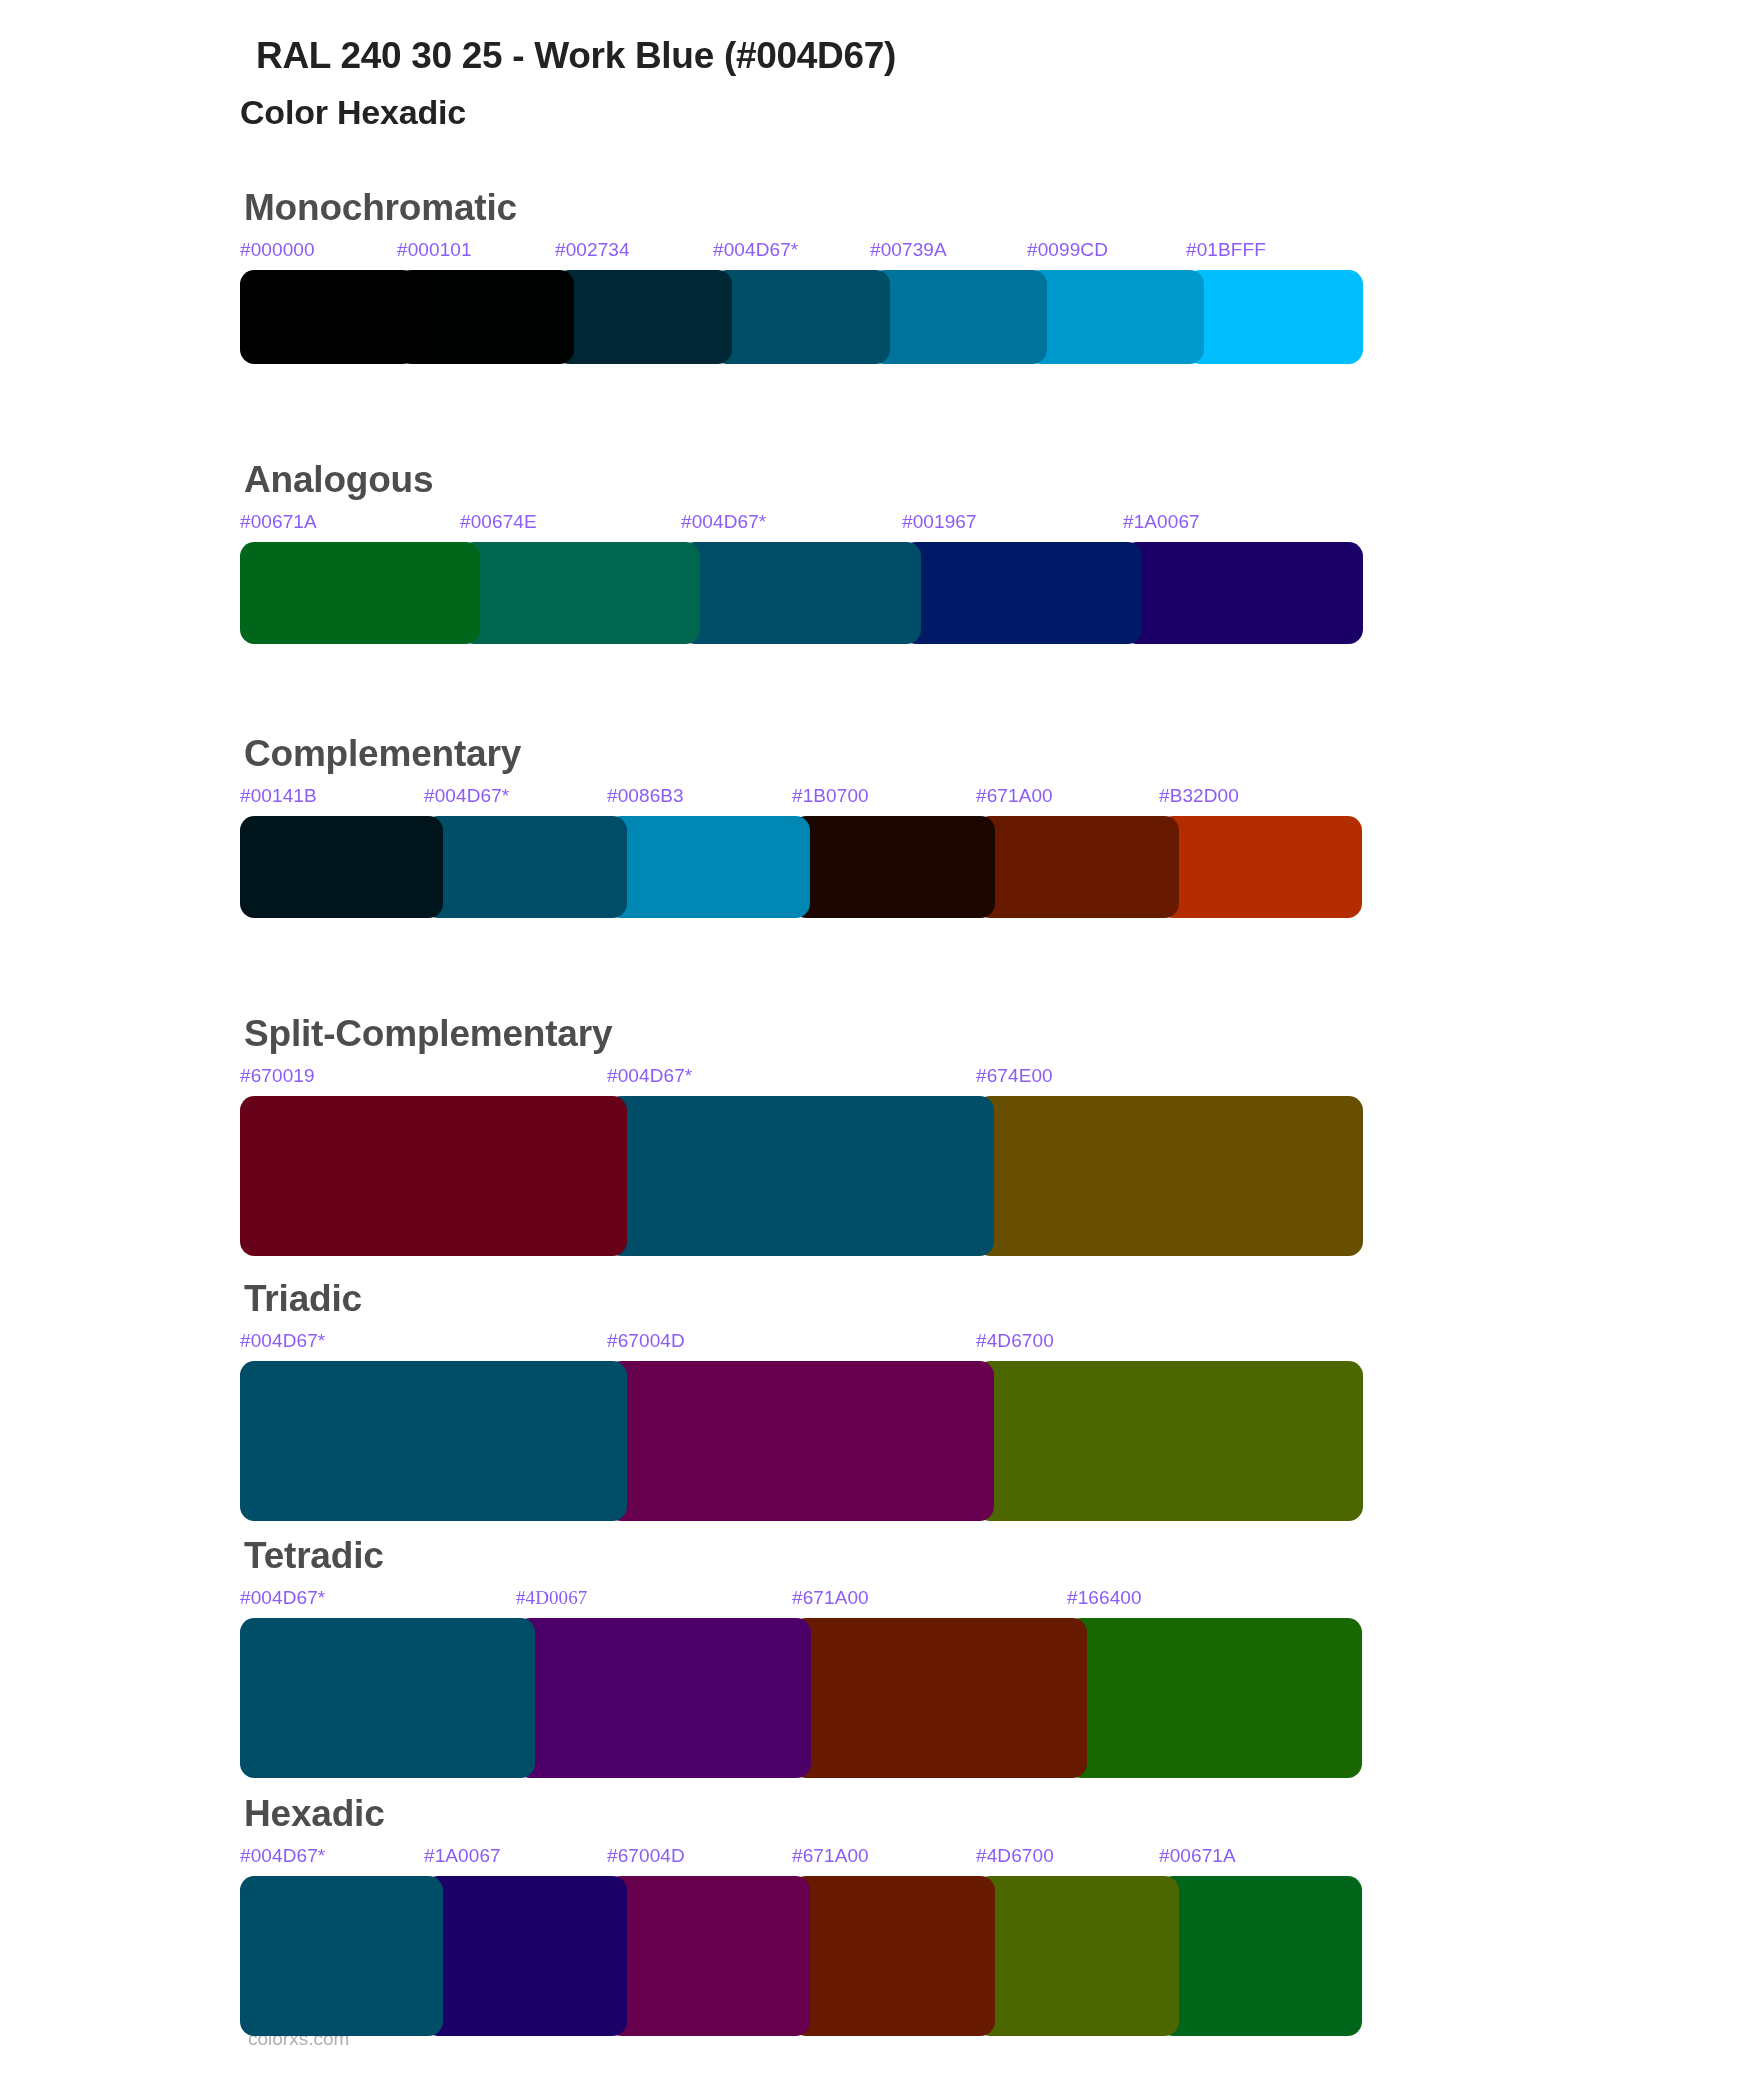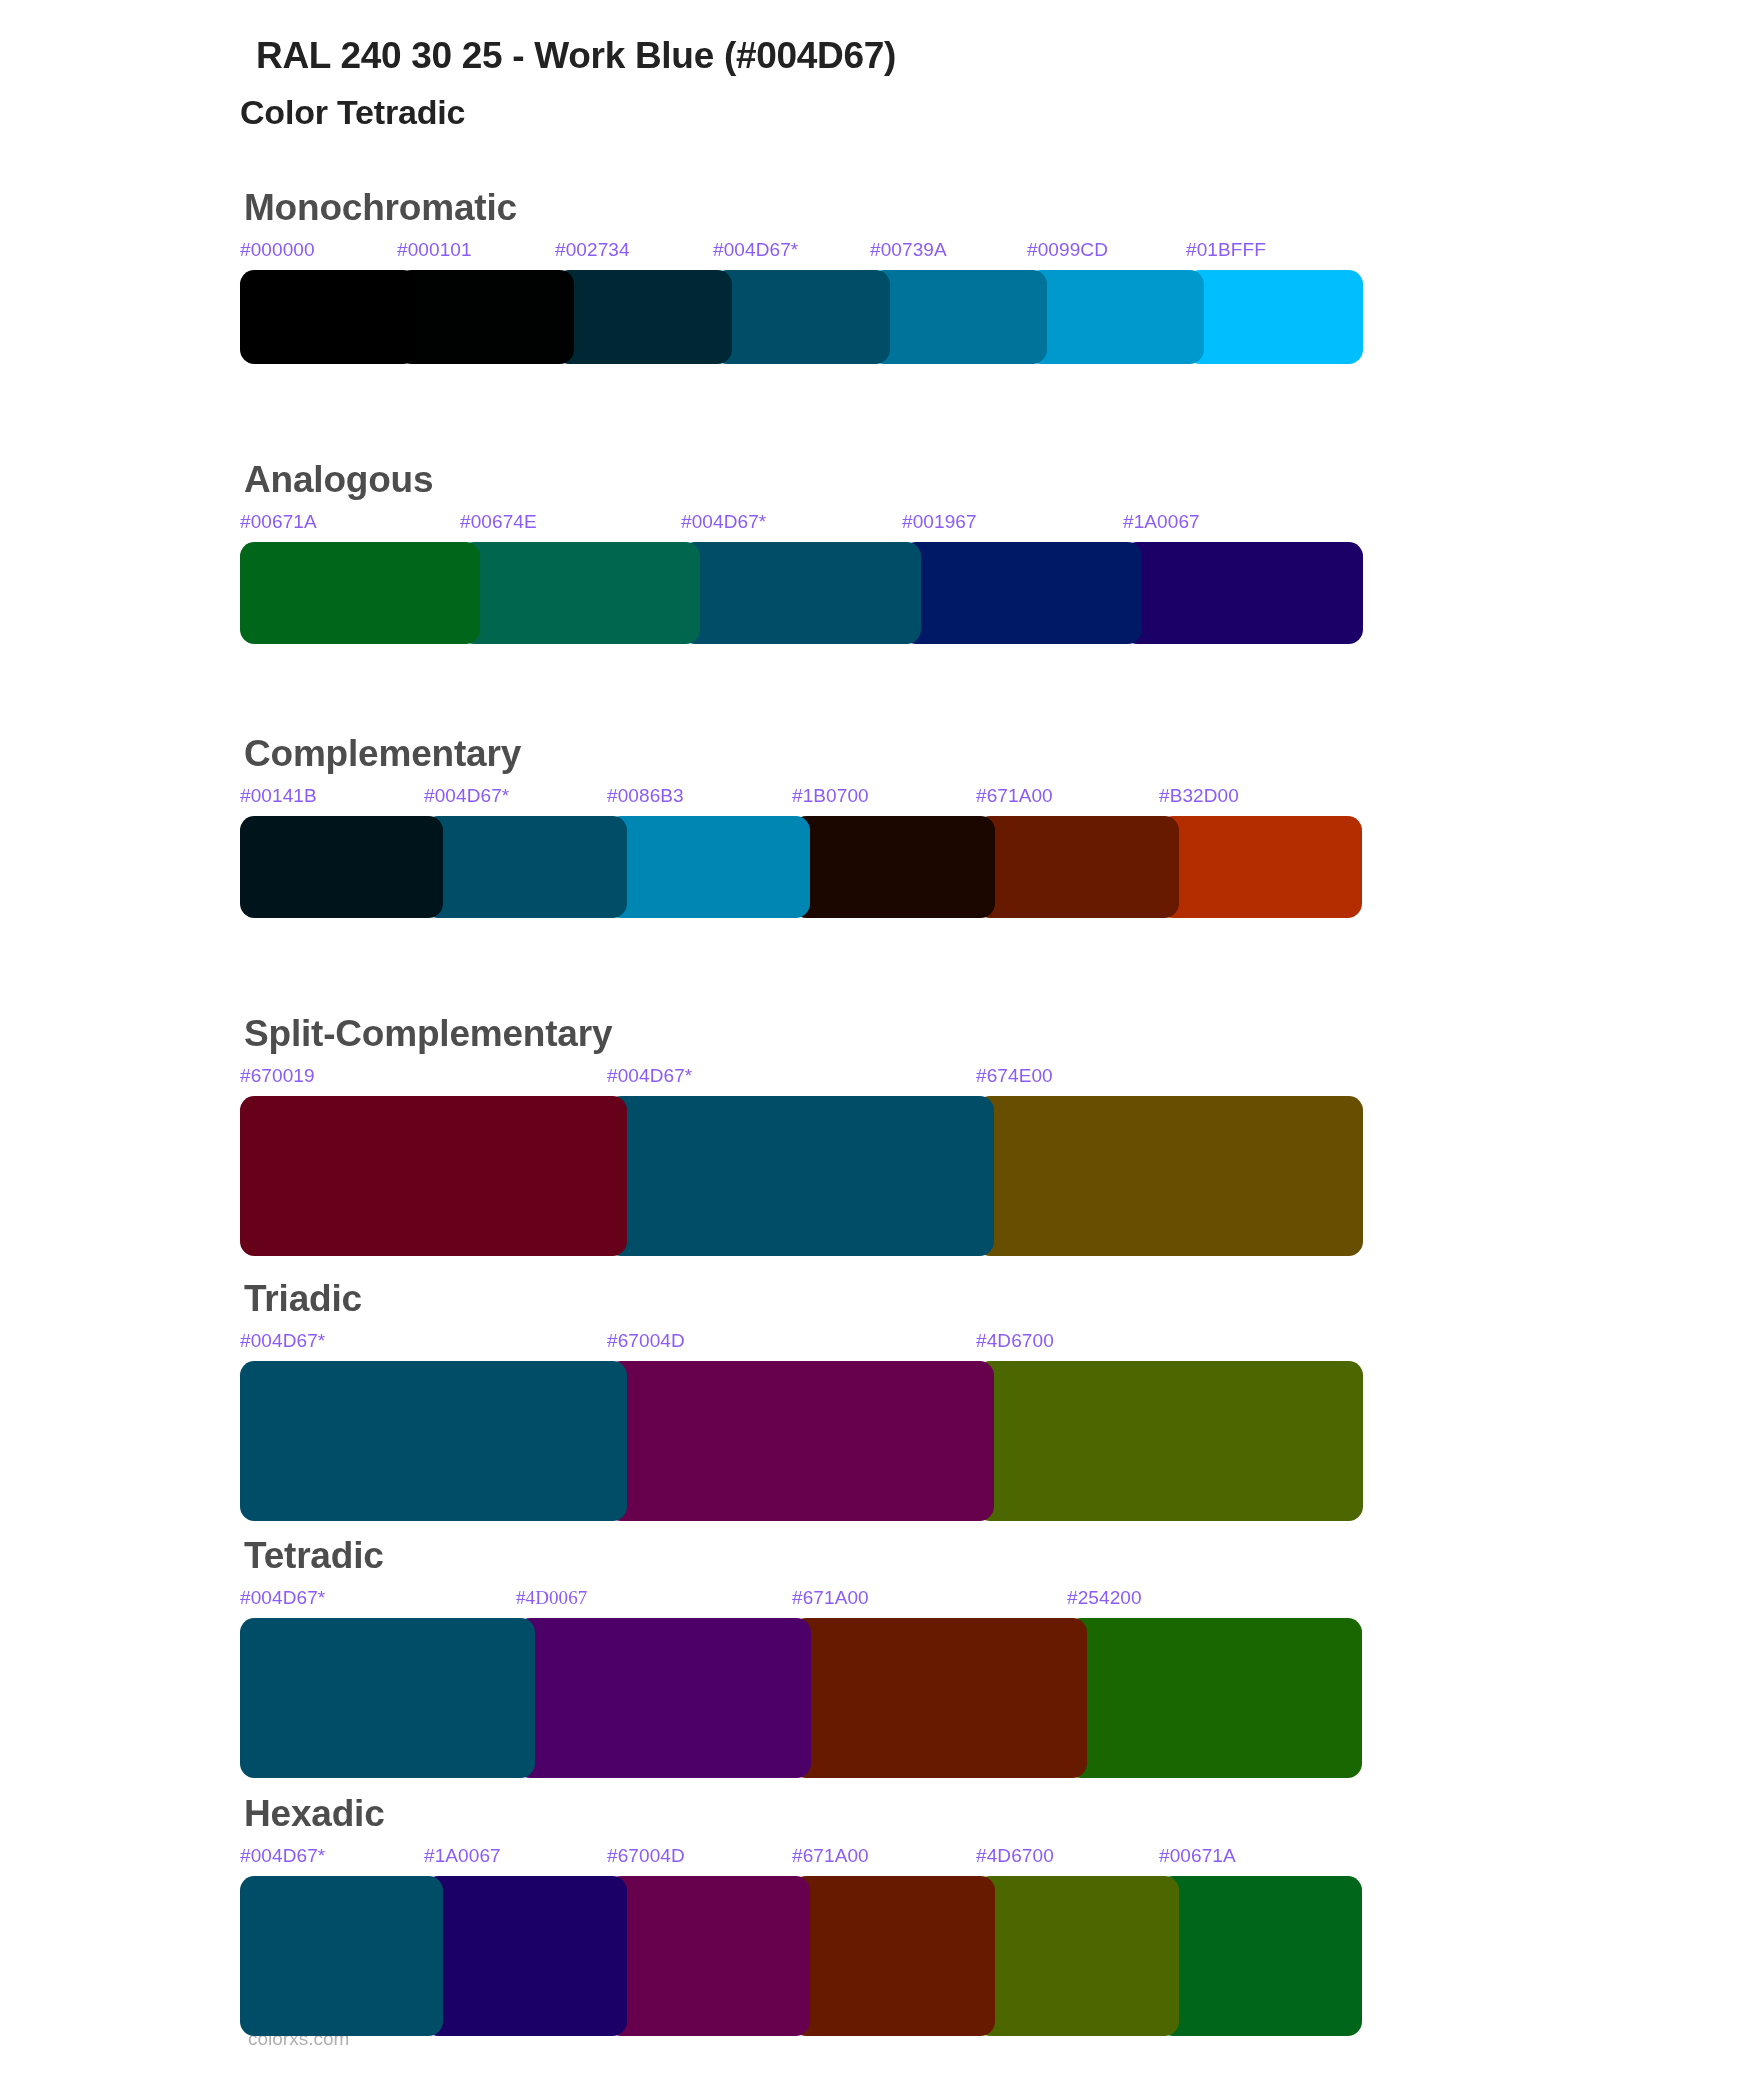--- a/index.html
+++ b/index.html
@@ -115,21 +115,21 @@
     white-space: nowrap;
   }
 </style>
 </head>
 <body>
 
 <div class="page">
 
   <div class="header">
     <h1 class="page-title">RAL 240 30 25 - Work Blue (#004D67)</h1>
-    <h2 class="page-subtitle">Color Tetradic</h2>
+    <h2 class="page-subtitle">Color Hexadic</h2>
   </div>
 
   <div class="sections" id="sections-container">
       <div class="section" style="top: 185px;">
         <div class="section-heading">Monochromatic</div>
         <div class="labels-row">
           <span class="swatch-label" style="left: 0px;">#000000</span>
           <span class="swatch-label" style="left: 157px;">#000101</span>
           <span class="swatch-label" style="left: 315px;">#002734</span>
           <span class="swatch-label" style="left: 473px;">#004D67*</span>
@@ -208,21 +208,21 @@
           <div class="swatch" title="#67004D" style="left: 367px; width: 387px; background: rgb(103, 0, 77); z-index: 2;"></div>
           <div class="swatch" title="#4D6700" style="left: 736px; width: 387px; background: rgb(77, 103, 0); z-index: 1;"></div>
         </div>
       </div>
       <div class="section" style="top: 1533px;">
         <div class="section-heading">Tetradic</div>
         <div class="labels-row">
           <span class="swatch-label" style="left: 0px;">#004D67*</span>
           <span class="swatch-label" style="left: 276px; font-family: Liberation Serif, serif;">#4D0067</span>
           <span class="swatch-label" style="left: 552px;">#671A00</span>
-          <span class="swatch-label" style="left: 827px;">#254200</span>
+          <span class="swatch-label" style="left: 827px;">#166400</span>
         </div>
         <div class="swatches-row" style="height: 160px;">
           <div class="swatch" title="#004D67" style="left: 0px; width: 295px; background: rgb(0, 77, 103); z-index: 4;"></div>
           <div class="swatch" title="#4D0067" style="left: 276px; width: 295px; background: rgb(77, 0, 103); z-index: 3;"></div>
           <div class="swatch" title="#671A00" style="left: 552px; width: 295px; background: rgb(103, 26, 0); z-index: 2;"></div>
           <div class="swatch" title="#196700" style="left: 827px; width: 295px; background: rgb(25, 103, 0); z-index: 1;"></div>
         </div>
       </div>
       <div class="section" style="top: 1791px;">
         <div class="section-heading">Hexadic</div>

